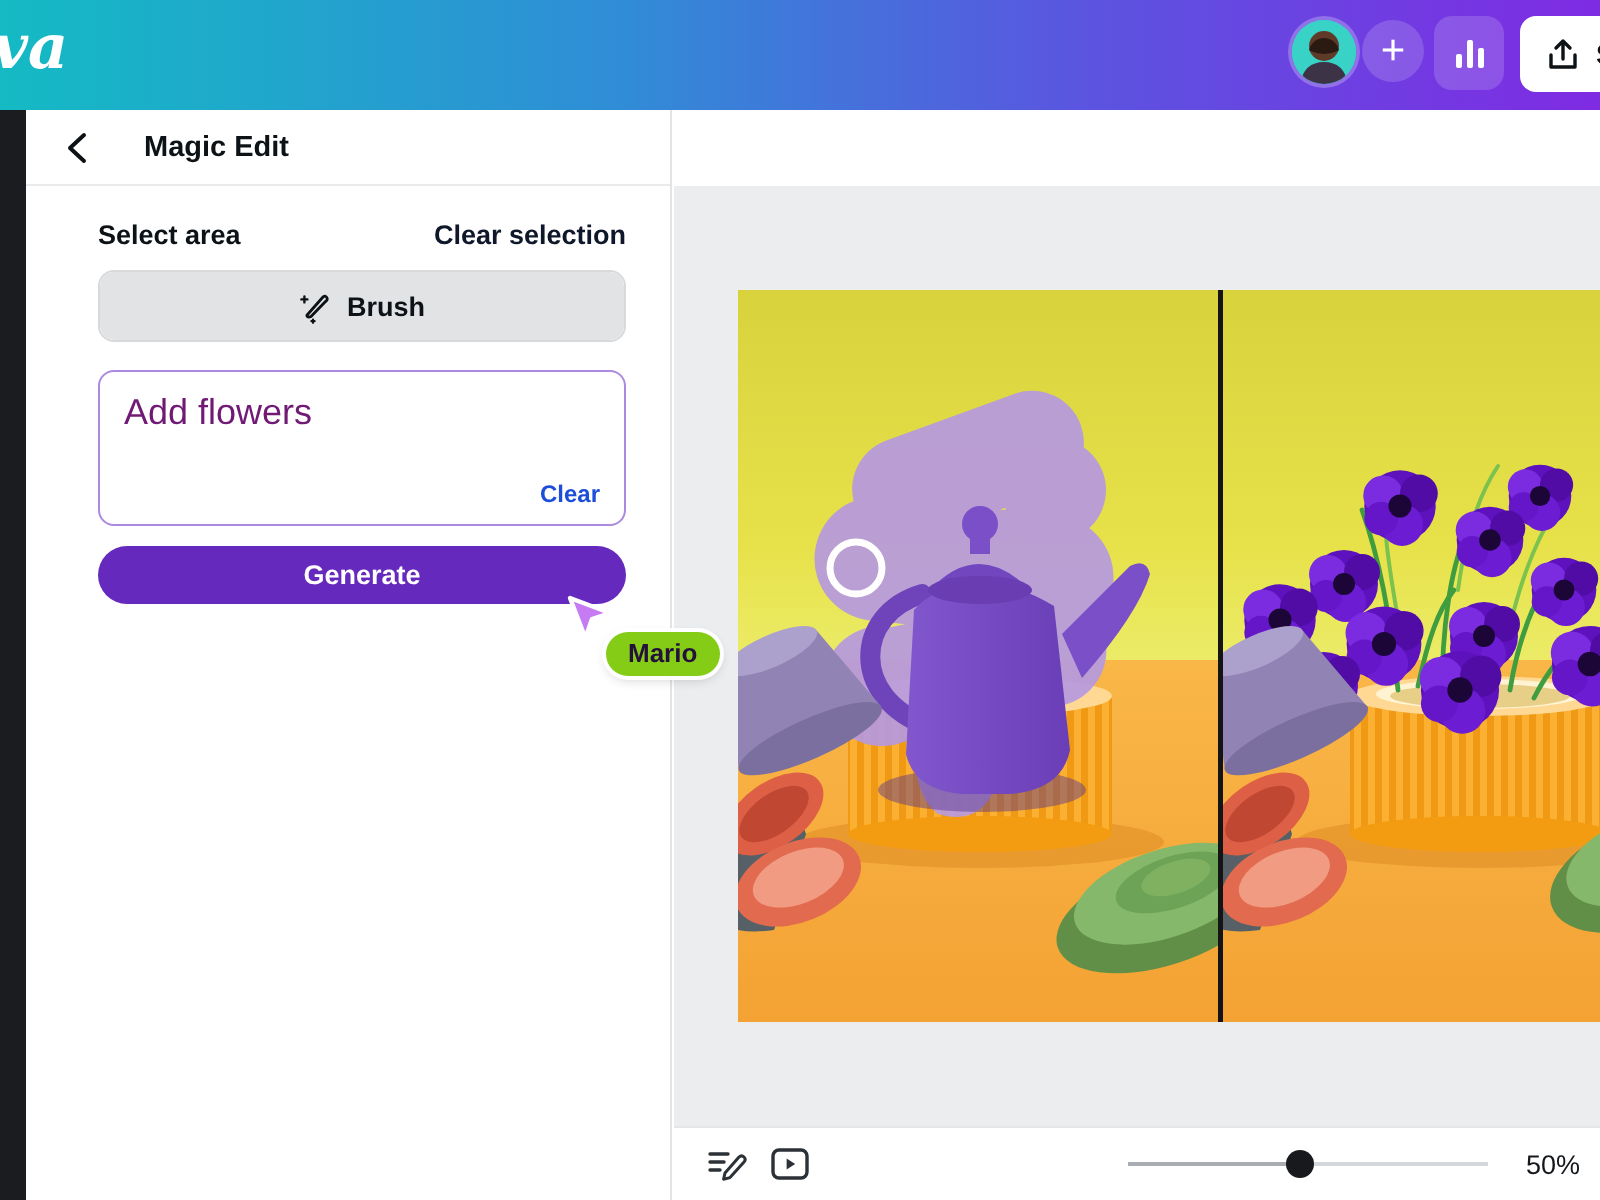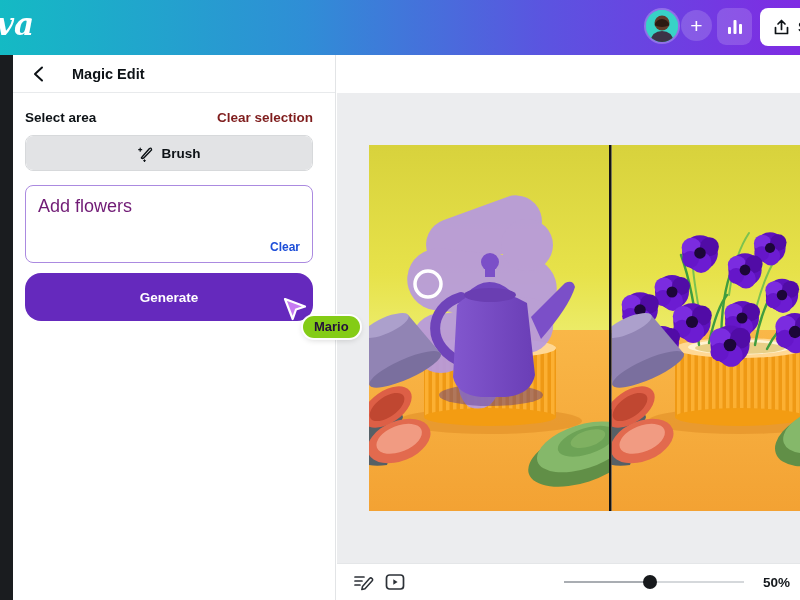--- a/index.html
+++ b/index.html
@@ -22,53 +22,53 @@
     background:#fff; display:flex; align-items:center; padding-left:13px; gap:8px;
     font-size:14px; font-weight:700; color:#0d1216; }
 
   
   .dark-rail { position:absolute; left:0; top:55px; width:13px; height:545px; background:#1a1c1f; }
   .panel { position:absolute; left:13px; top:55px; width:323px; height:545px; background:#fff;
     border-right:1px solid #e2e4e6; }
   .panel-header { height:38px; border-bottom:1px solid #e8eaec; display:flex; align-items:center;
     padding:0 20px; gap:28px; }
   .panel-title { font-size:14.5px; font-weight:700; color:#0d1216; }
-  .panel-body { padding:17px 22px 0 12px; }
+  .panel-body { padding:17px 22px 0 36px; }
   .row-between { display:flex; align-items:center; justify-content:space-between; }
   .label-strong { font-size:13.5px; font-weight:700; color:#0d1216; }
-  .link-purple { font-size:13.5px; font-weight:700; color:#7f1d1d; cursor:pointer; }
+  .link-purple { font-size:13.5px; font-weight:700; color:#0f172a; cursor:pointer; }
   .segmented { margin-top:10px; height:36px; border:1px solid #d7d9db; border-radius:8px;
     display:flex; overflow:hidden; }
   .seg { flex:1; display:flex; align-items:center; justify-content:center; gap:7px;
     font-size:13.5px; color:#0d1216; background:#fff; cursor:pointer;font-weight:bold; }
   .seg.selected { background:#e2e3e5; border-radius:7px; }
   .prompt-box { margin-top:14px; position:relative; height:78px; border:1.5px solid #ab8ae0;
     border-radius:8px; }
   .prompt-box textarea { width:100%; height:100%; border:none; outline:none; resize:none;
     background:transparent; padding:10px 12px; font-family:"Liberation Sans",sans-serif;
     font-size:18px; color:#701a75; }
   .prompt-clear { position:absolute; right:12px; bottom:8px; font-size:12px; font-weight:700;
     color:#1d4ed8; cursor:pointer; }
-  .generate-btn { margin-top:10px; width:100%; height:48px; border:none; border-radius:16px;
+  .generate-btn { margin-top:10px; width:100%; height:29px; border:none; border-radius:16px;
     background:#6529bd; color:#fff; font-size:13.5px; font-weight:700; cursor:pointer;
     font-family:"Liberation Sans",sans-serif; }
 
   
   .collab-cursor { position:absolute; left:281px; top:295px; z-index:50; pointer-events:none; }
   .collab-pill { position:absolute; left:22px; top:21px; background:#84cc16; color:#24103a;
     font-size:13px; font-weight:700; padding:3px 11px 4px; border-radius:11px; white-space:nowrap;
     box-shadow:0 0 0 2px rgba(255,255,255,.95), 0 2px 6px rgba(0,0,0,.18); }
 
   
   .canvas-col { position:absolute; left:337px; top:55px; width:463px; height:545px; }
   .canvas-head { height:38px; background:#fff; }
   .workspace { position:relative; height:470px; background:#ecedef; overflow:hidden; }
   .scene { position:absolute; left:32px; top:52px; }
   .statusbar { height:37px; background:#fff; border-top:1px solid #e4e6e8;
-    display:flex; align-items:center; padding:0 10px;font-weight:bold; }
+    display:flex; align-items:center; padding:0 10px; }
   .sb-icon { width:32px; height:28px; display:flex; align-items:center; justify-content:center;
     cursor:pointer; }
   .slider { position:relative; width:180px; height:14px; margin-left:auto; margin-right:14px;
     cursor:pointer; }
   .slider .track-l { position:absolute; left:0; top:6px; height:2px; width:48%; background:#a9adb2; }
   .slider .track-r { position:absolute; right:0; top:6px; height:2px; width:52%; background:#d5d8db; }
   .slider .thumb { position:absolute; left:48%; top:0; width:14px; height:14px; margin-left:-7px;
     border-radius:50%; background:#17191c; }
   .zoom-text { font-size:13.5px; color:#14181c; margin-right:0px; min-width:32px; text-align:right; }
 </style>

